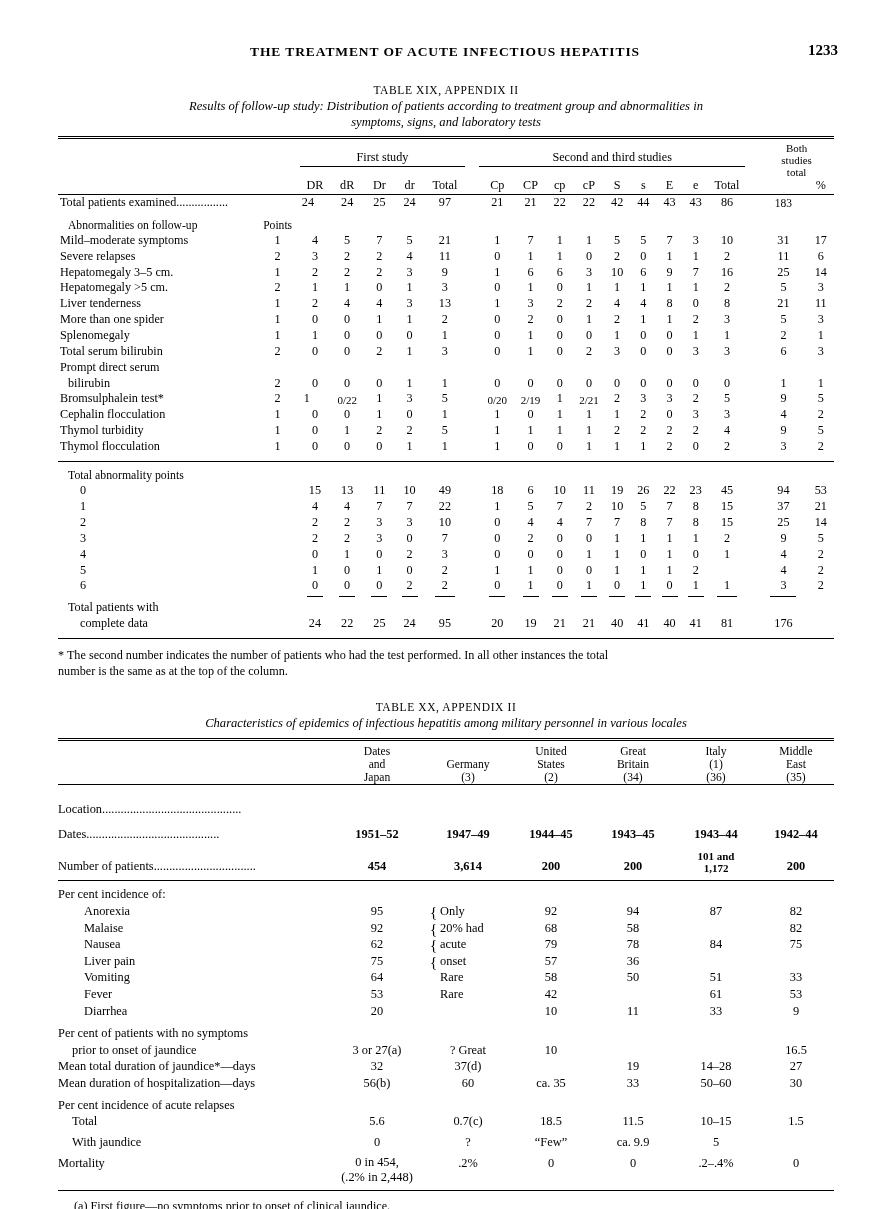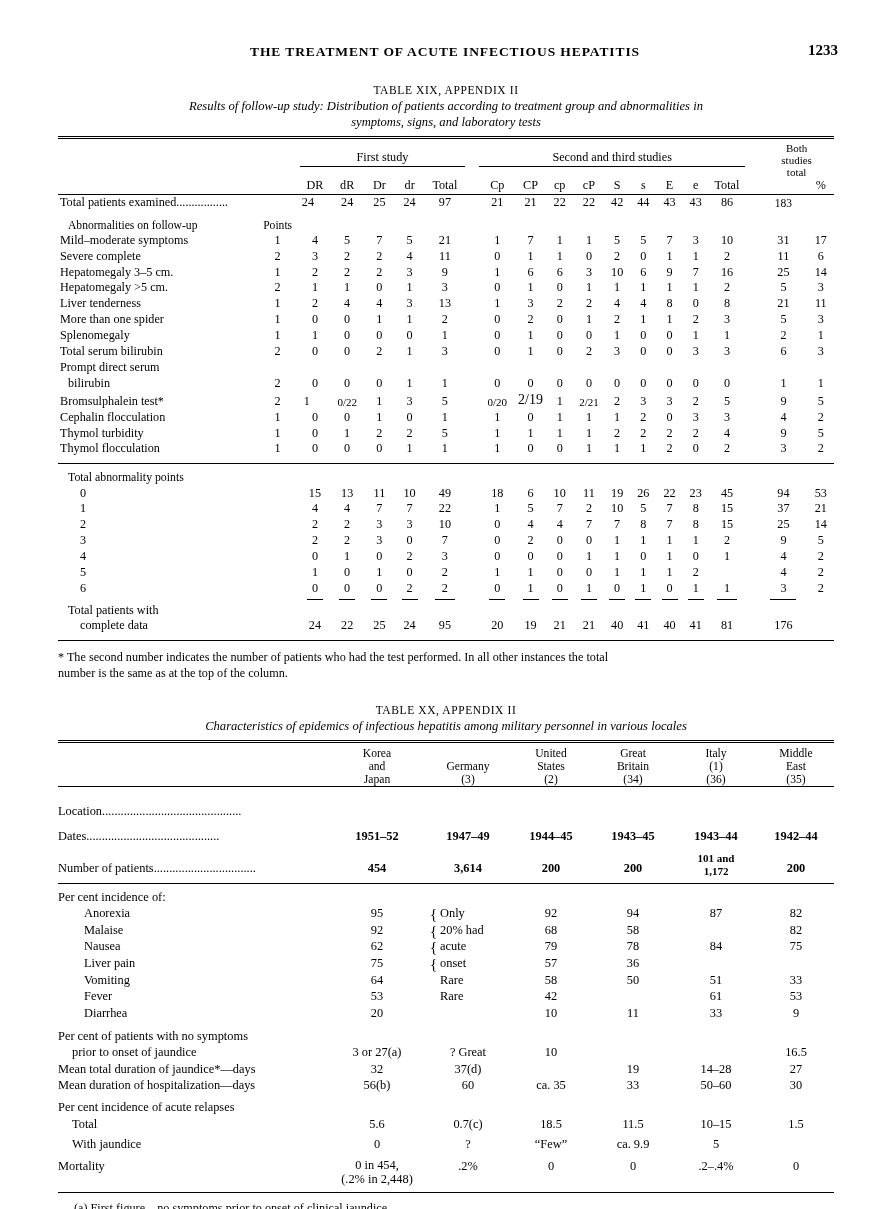--- a/index.html
+++ b/index.html
@@ -243,21 +243,21 @@
         <td class="num">5</td>
         <td class="num">5</td>
         <td class="num">7</td>
         <td class="num">3</td>
         <td class="num">10</td>
         <td></td>
         <td class="num">31</td>
         <td class="num">17</td>
       </tr>
       <tr>
-        <td class="lbl">Severe complete</td>
+        <td class="lbl">Severe relapses</td>
         <td class="num">2</td>
         <td class="num">3</td>
         <td class="num">2</td>
         <td class="num">2</td>
         <td class="num">4</td>
         <td class="num">11</td>
         <td></td>
         <td class="num">0</td>
         <td class="num">1</td>
         <td class="num">1</td>
@@ -433,21 +433,21 @@
       <tr>
         <td class="lbl">Bromsulphalein test*</td>
         <td class="num">2</td>
         <td class="num" style="text-align:left;padding-left:4px;">1</td>
         <td class="num" style="font-size:11px;">0/22</td>
         <td class="num">1</td>
         <td class="num">3</td>
         <td class="num">5</td>
         <td></td>
         <td class="num" style="font-size:11px;">0/20</td>
-        <td class="num" style="font-size:14px;">2/19</td>
+        <td class="num" style="font-size:11px;">2/19</td>
         <td class="num">1</td>
         <td class="num" style="font-size:11px;">2/21</td>
         <td class="num">2</td>
         <td class="num">3</td>
         <td class="num">3</td>
         <td class="num">2</td>
         <td class="num">5</td>
         <td></td>
         <td class="num">9</td>
         <td class="num">5</td>
@@ -787,21 +787,21 @@
         <col style="width:82px">
         <col style="width:82px">
         <col style="width:84px">
         <col style="width:76px">
       </colgroup>
 
       <tbody>
           <tr>
         <td class="dblrule"></td>
         <td class="dblrule hd" style="padding-top:4px;">
-          <span>Korea</span><br>
+          <span>Dates</span><br>
           <span>and</span><br>
           <span>Japan</span>
         </td>
         <td class="dblrule hd" style="padding-top:4px;">
           <span>Germany</span><br>
           <span>(3)</span>
         </td>
         <td class="dblrule hd" style="padding-top:4px;">
           <span>United</span><br>
           <span>States</span><br>

